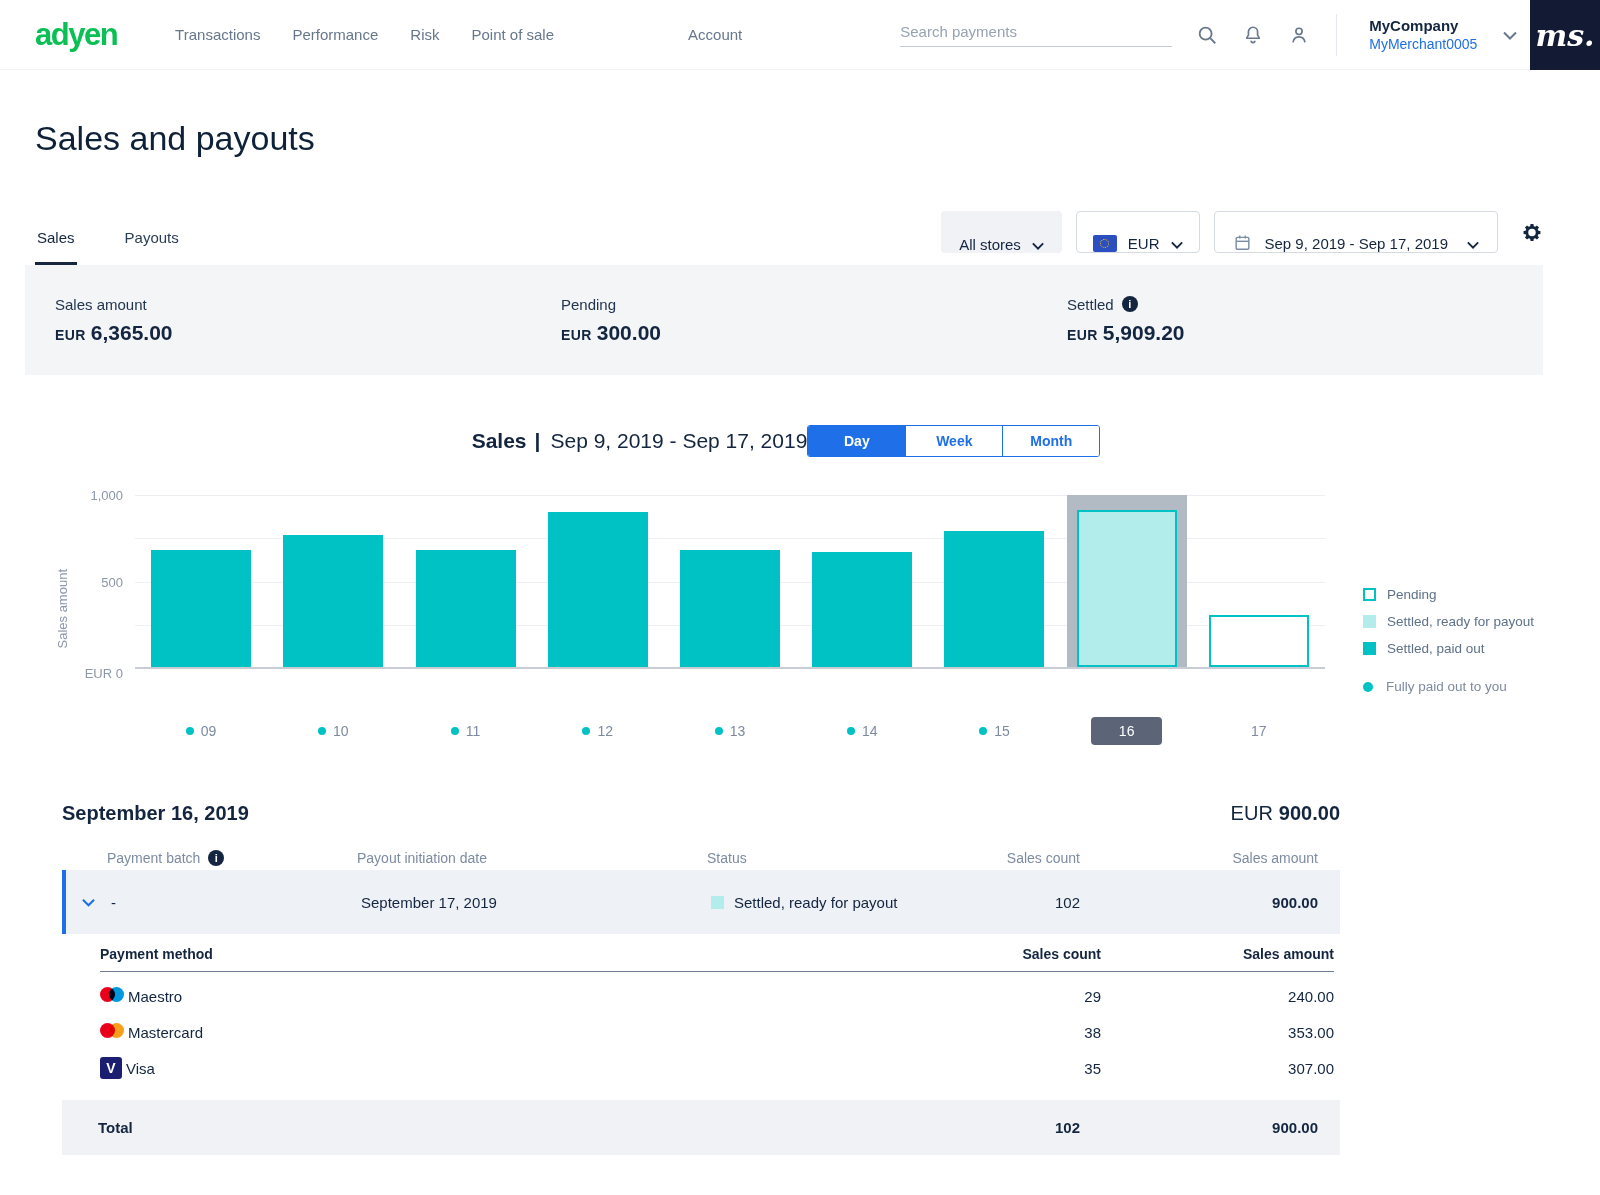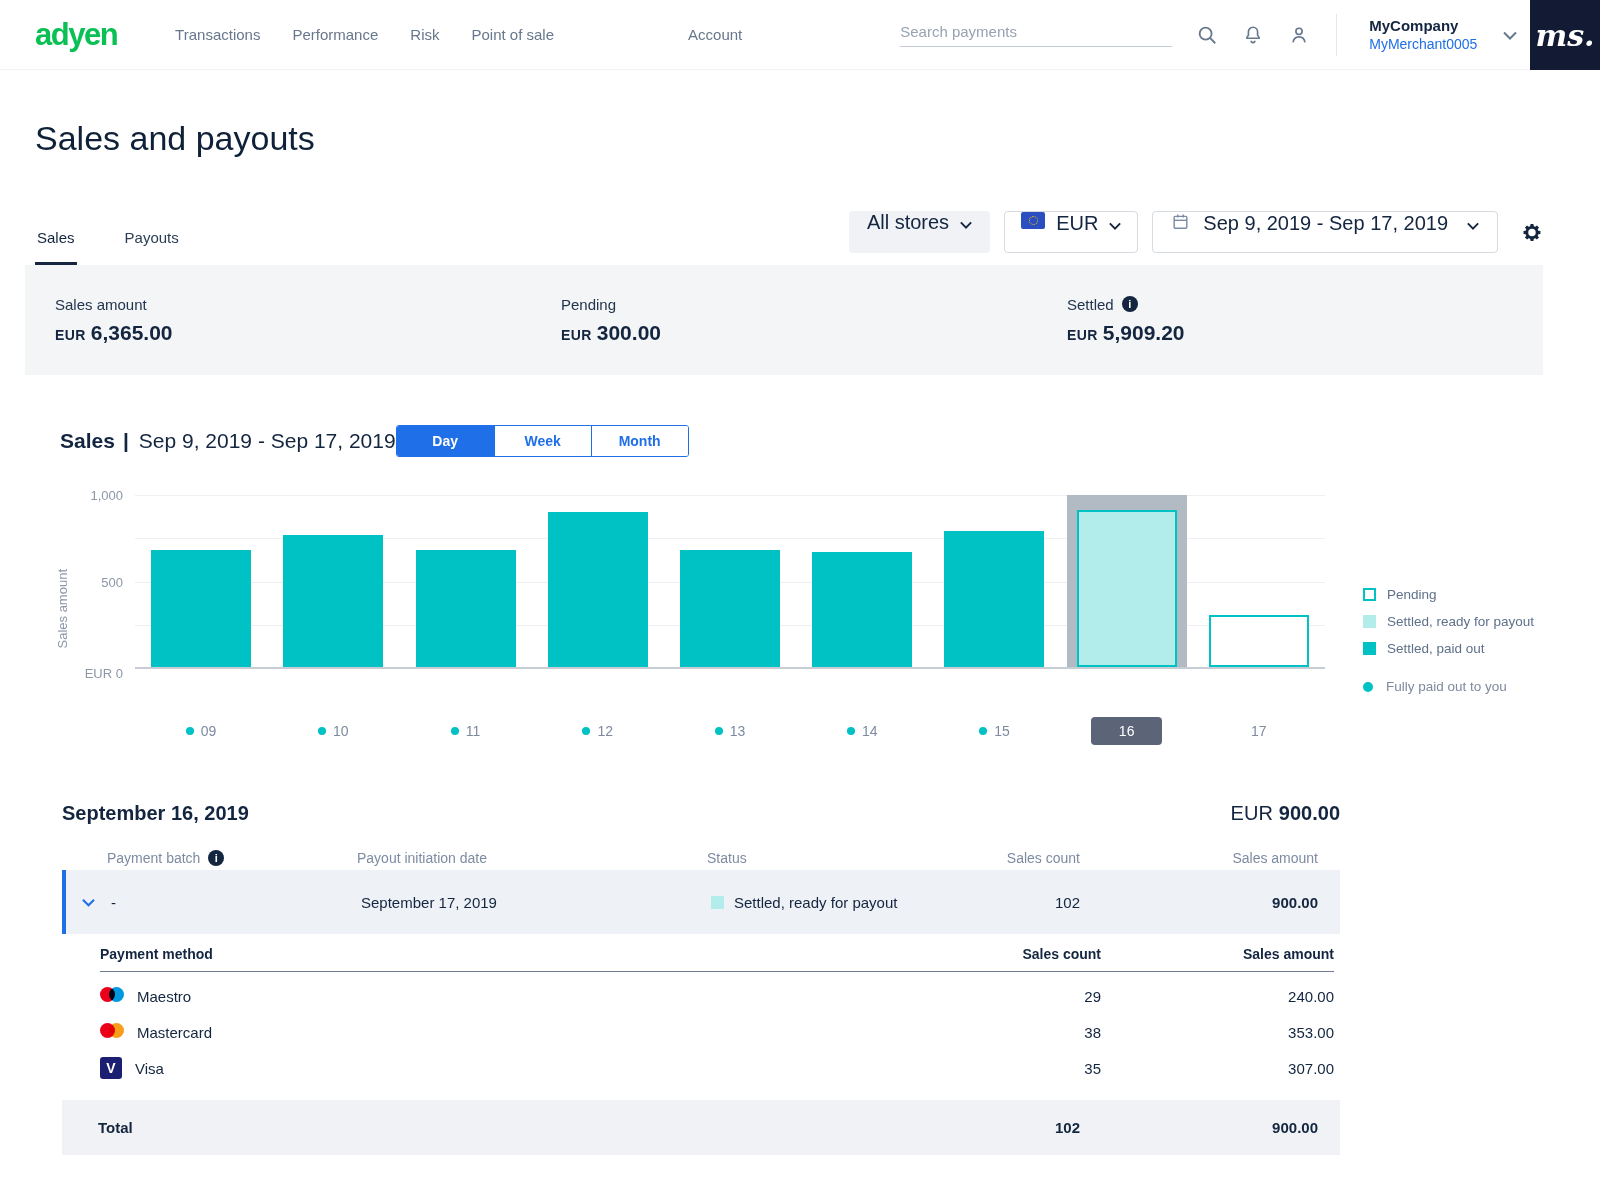--- a/index.html
+++ b/index.html
@@ -23,39 +23,39 @@
   .company-chev{margin-left:26px;color:#67778c}
   .mslogo{position:absolute;right:0;top:0;width:70px;height:70px;background:#121b33;color:#fff;display:flex;align-items:center;justify-content:center;font-family:"DejaVu Serif",serif;font-style:italic;font-weight:bold;font-size:30px}
 
   
   .page-title{font-size:34px;font-weight:500;color:#0e2138;margin:49px 0 0 35px}
   .toolbar{display:flex;justify-content:space-between;align-items:flex-end;margin:53px 57px 0 35px}
   .tabs{display:flex;gap:46px}
   .tab{font-size:15px;color:#2b3d55;padding:0 2px 16px 2px;cursor:pointer;border-bottom:3px solid transparent}
   .tab.active{color:#13253f;border-bottom-color:#16263e}
   .filters{display:flex;align-items:center;gap:14px;padding-bottom:12px}
-  .fbtn{height:42px;border-radius:4px;display:flex;align-items:flex-start;gap:11px;font-size:20px;color:#13253f;padding:0 16px;background:#fff;border:1px solid #d6dbe2;cursor:pointer;font-family:inherit}
+  .fbtn{height:42px;border-radius:4px;display:flex;align-items:flex-end;gap:11px;font-size:15px;color:#13253f;padding:0 16px;background:#fff;border:1px solid #d6dbe2;cursor:pointer;font-family:inherit}
   .fbtn.plain{background:#f0f2f5;border:none;padding:0 18px}
   .chev{display:block}
   .flag{width:24px;height:17px;background:#2b4fc0;border-radius:2px;display:flex;align-items:center;justify-content:center}
   .flag i{width:9px;height:9px;border:1.5px dotted #f7c600;border-radius:50%;display:block}
   .gear{margin-left:8px;color:#13253f;display:flex;cursor:pointer}
 
   
   .summary{margin:0 57px 0 25px;height:110px;background:#f4f5f7;display:flex;align-items:center}
   .scard{flex:1;padding-left:30px}
   .scard .lbl{font-size:15px;color:#22354e;margin-bottom:8px;display:flex;align-items:center;gap:8px}
   .scard .val{font-size:21px;font-weight:bold;color:#13253f}
   .val .cur{font-size:14px;margin-right:5px;letter-spacing:.4px}
   .scard.refund{flex:0 0 216px;background:#e4e7ec;height:100%;display:flex;flex-direction:column;justify-content:center}
   .info{width:16px;height:16px;border-radius:50%;background:#13253f;color:#fff;font-size:11px;font-weight:bold;display:inline-flex;align-items:center;justify-content:center;flex:0 0 auto}
   .info::after{content:"i"}
 
   
-  .chart-head{display:flex;justify-content:flex-start;align-items:center;margin:50px 88px 0 60px}
+  .chart-head{display:flex;justify-content:center;align-items:center;margin:50px 88px 0 60px}
   .chart-title{font-size:21px;color:#13253f}
   .chart-title .ct-b{font-weight:bold}
   .chart-title .ct-sep{margin:0 10px 0 8px;font-weight:bold}
   .seg{display:flex;border:1px solid #1e6fe8;border-radius:3px;overflow:hidden}
   .seg button{width:97px;height:30px;font-size:14px;font-weight:bold;background:#fff;color:#1e6fe8;border:none;border-left:1px solid #1e6fe8;cursor:pointer;font-family:inherit}
   .seg button:first-child{border-left:none}
   .seg button.active{background:#1e6fe8;color:#fff}
 
   .chart-row{display:flex;margin:38px 60px 0 60px}
   .yaxis{width:75px;position:relative}
@@ -102,21 +102,21 @@
   .mainrow .amt{font-weight:bold}
   .status{display:flex;align-items:center;gap:10px}
   .status .sw-ready{margin:0}
   .subtable{margin:12px 6px 0 38px}
   .srow{display:grid;grid-template-columns:1fr 140px 215px;align-items:center}
   .s-count{text-align:right;padding-right:18px}
   .s-amount{text-align:right}
   .sheader{font-size:14px;font-weight:bold;color:#13253f;padding-bottom:9px;border-bottom:1px solid #6e7d93}
   .mrow{height:36px;font-size:15px;color:#13253f}
   .mrow:first-of-type{margin-top:6px}
-  .mname{display:flex;align-items:center;gap:13px}
+  .mname{display:flex;align-items:center;gap:4px}
   .totalrow{margin-top:14px;background:#f0f2f5;height:55px;font-size:15px;font-weight:bold}
   .totalrow .tlabel{grid-column:1/5;padding-left:36px}
 
   
   .pm{display:inline-flex;align-items:center;justify-content:center}
   .circles{position:relative;width:24px;height:15px}
   .circles i{position:absolute;top:0;width:15px;height:15px;border-radius:50%;display:block}
   .circles .l{left:0}.circles .r{left:9px}
   .maestro .l{background:#eb001b}.maestro .r{background:#0099df;mix-blend-mode:multiply}
   .mastercard .l{background:#eb001b}.mastercard .r{background:#f79e1b;mix-blend-mode:multiply}

